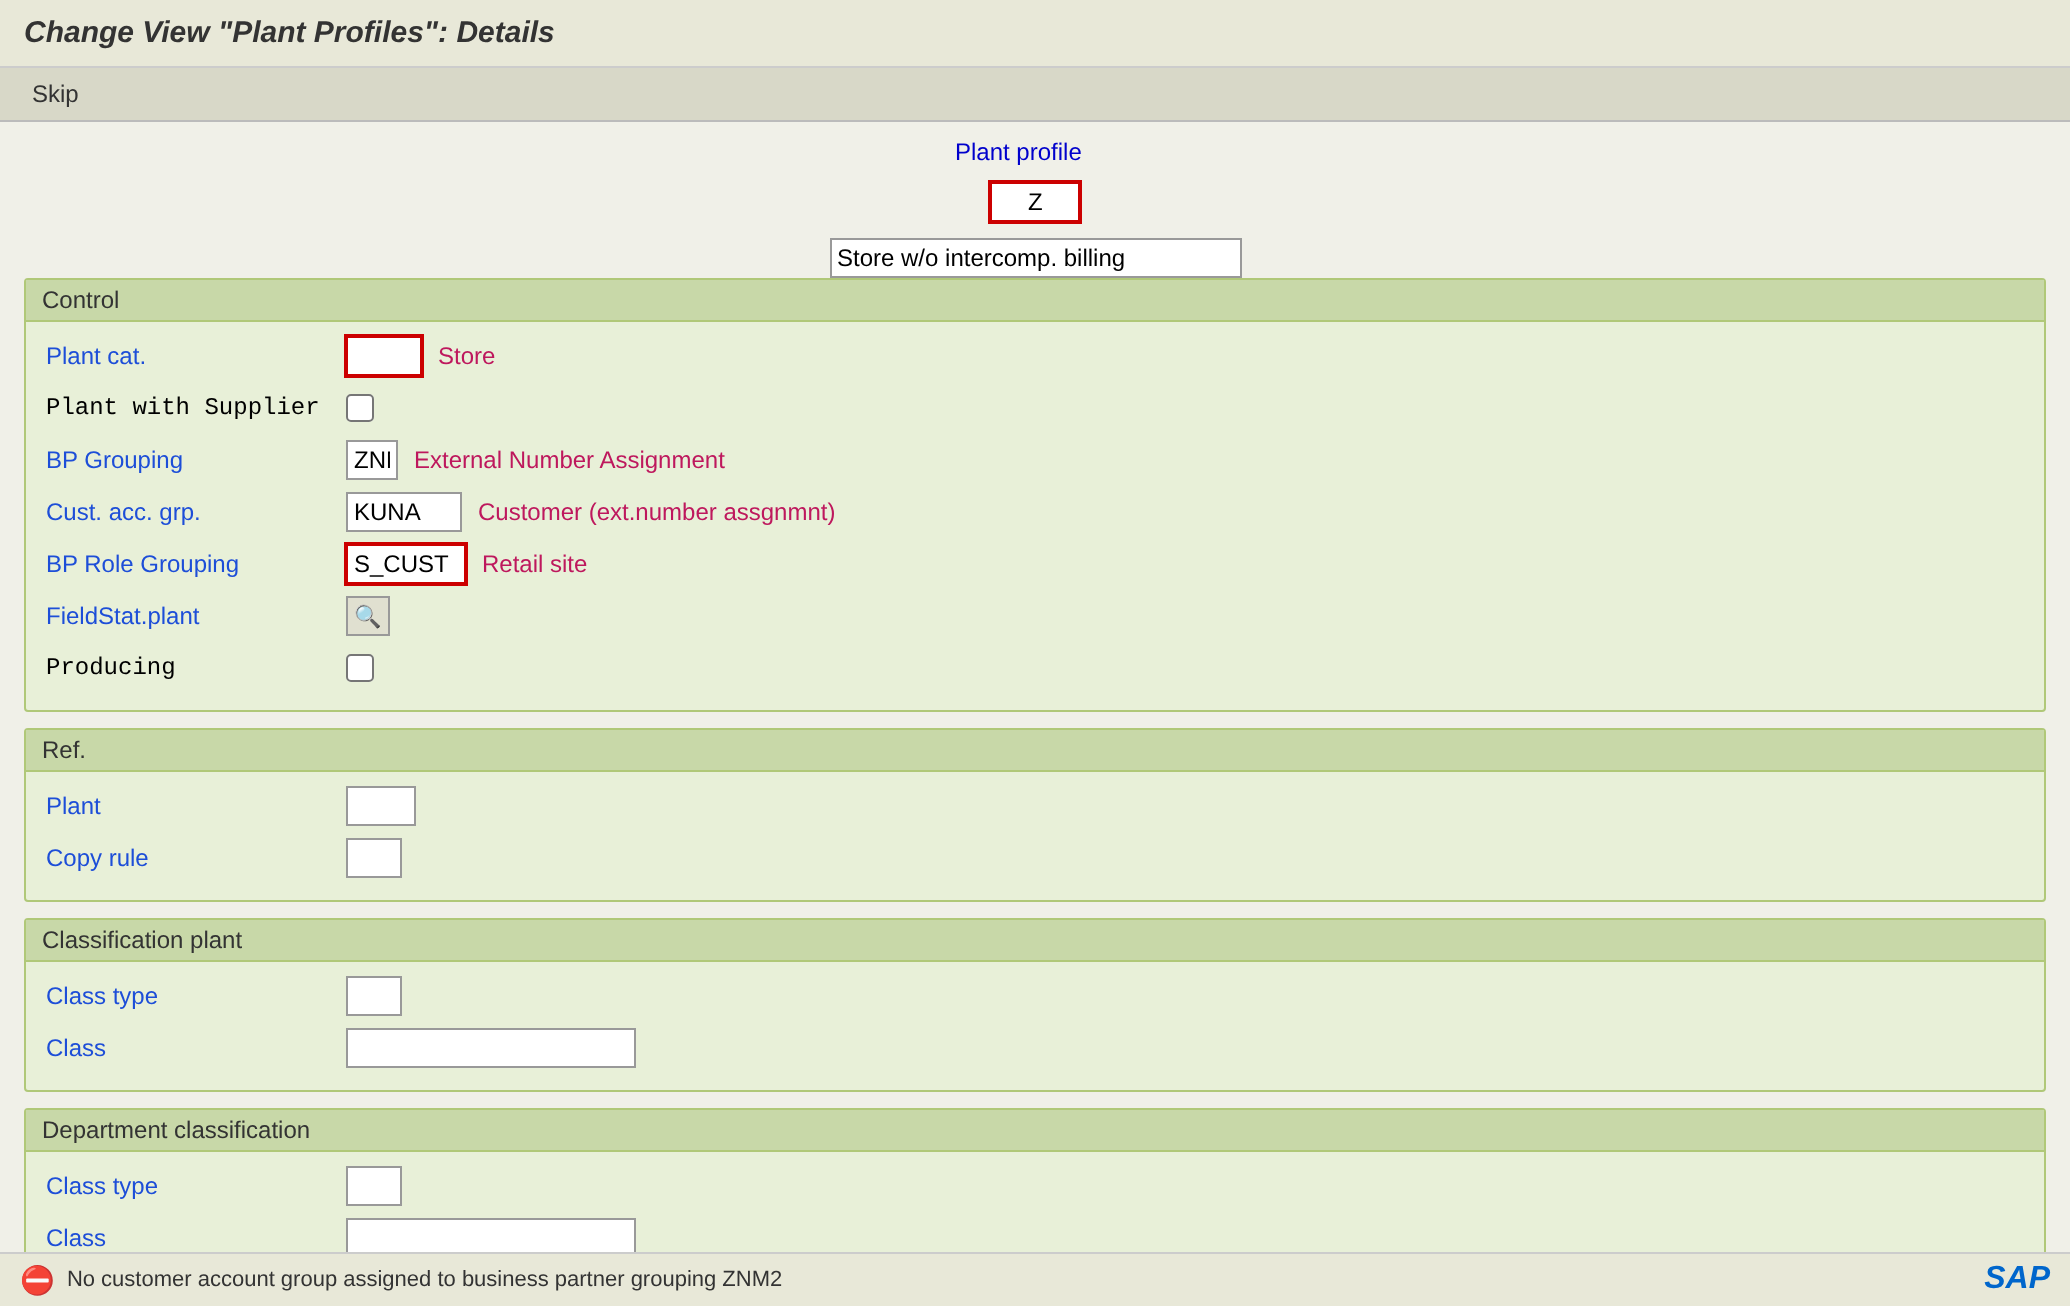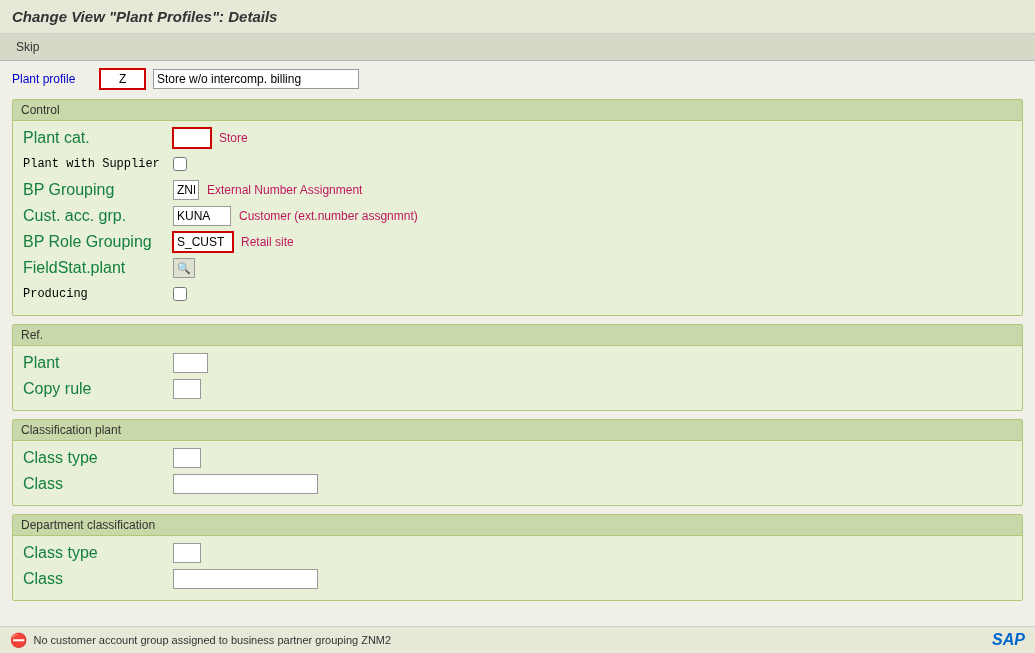--- a/index.html
+++ b/index.html
@@ -39,22 +39,22 @@
     }
 
     .main-content {
       padding: 8px 12px;
       background: #f0f0e8;
     }
 
     .plant-profile-row {
       display: flex;
       align-items: center;
-      margin-bottom: 10px;
       gap: 8px;
+      flex-direction: column;
     }
 
     .plant-profile-label {
       color: #0000cc;
       font-size: 12px;
       width: 80px;
     }
 
     .section-panel {
       border: 1px solid #b0c878;
@@ -78,22 +78,22 @@
 
     .form-row {
       display: flex;
       align-items: center;
       margin-bottom: 4px;
       min-height: 22px;
     }
 
     .form-label {
       width: 150px;
-      font-size: 16px;
-      color: #15803d;
+      font-size: 12px;
+      color: #1d4ed8;
       flex-shrink: 0;
     }
 
     .form-label-black {
       width: 150px;
       font-size: 12px;
       color: #000;
       flex-shrink: 0;
       font-family: Liberation Mono, monospace;
     }

